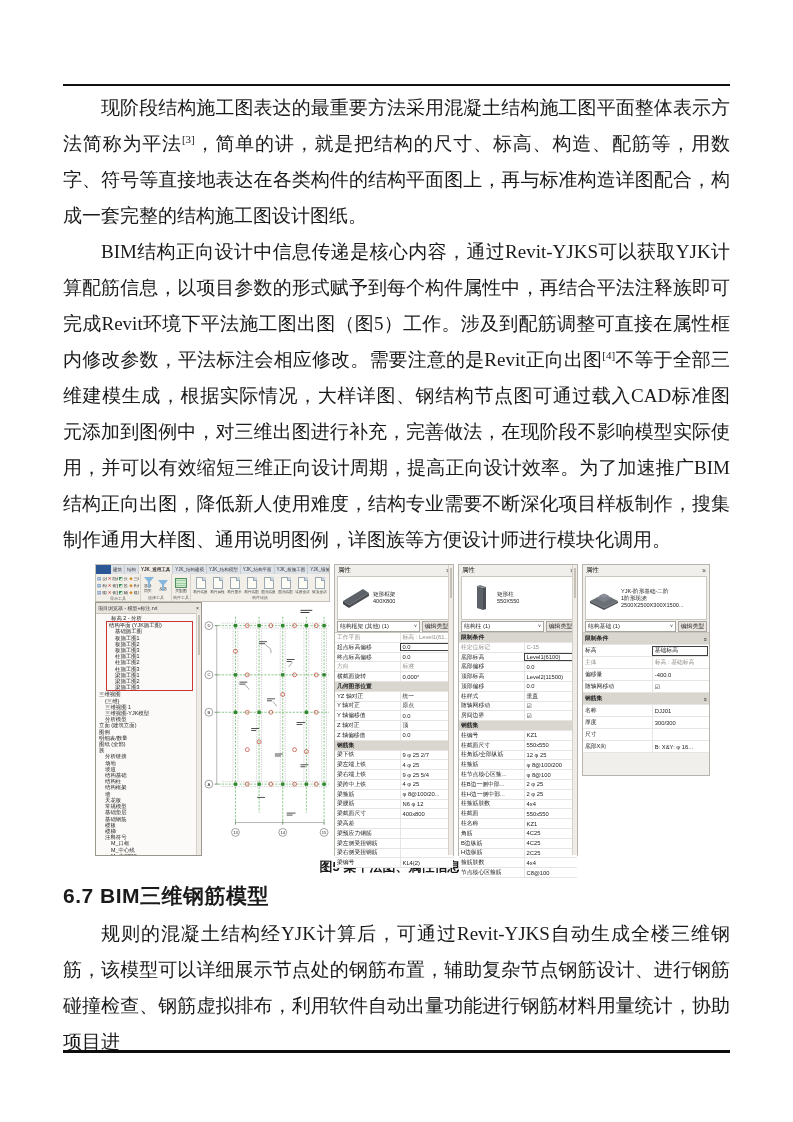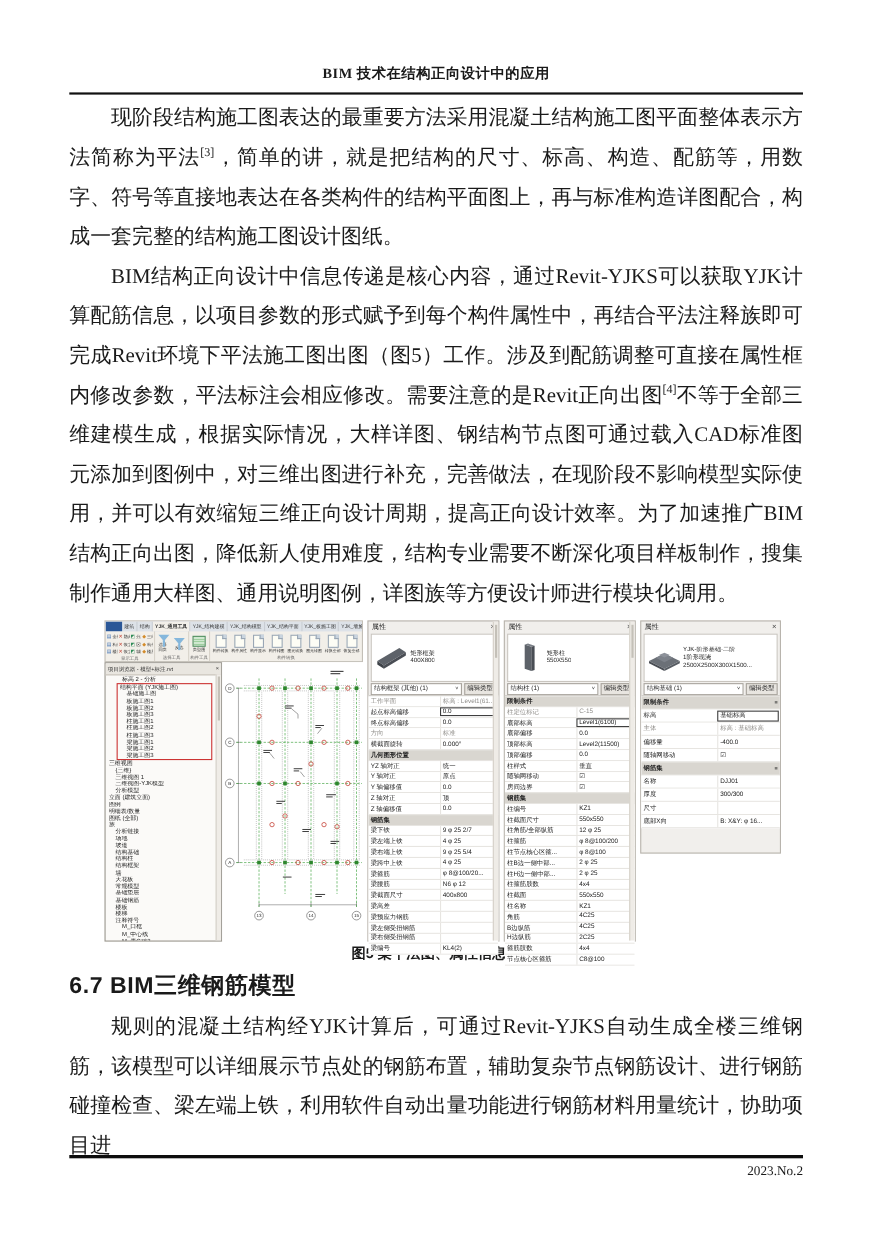--- a/index.html
+++ b/index.html
@@ -84,21 +84,20 @@
   .prow.gray .pl,.prow.gray .pv{color:#8f8d89;}
   .prow.box .pv{border:1px solid #3f3f3f;background:#fff;margin:0.5px 1px 0.5px 0;}
   .pscroll{position:absolute;right:0;top:0;bottom:0;width:4px;background:#efece7;border-left:1px solid #d5d1c9;}
   .pscroll::before{content:"";position:absolute;top:3px;left:0.5px;width:2.5px;height:30px;background:#c4c0b8;}
 </style>
 </head>
 <body>
 
 <div class="page">
 
-  <div class="header-title">BIM 技术在结构正向设计中的应用</div>
   <div class="header-rule"></div>
 
   <div class="content">
 
     <p class="body"><span>现阶段结构施工图表达的最重要方法采用混凝土结构施工图平面整体表示方法简称为平法</span><sup>[3]</sup><span>，简单的讲，就是把结构的尺寸、标高、构造、配筋等，用数字、符号等直接地表达在各类构件的结构平面图上，再与标准构造详图配合，构成一套完整的结构施工图设计图纸。</span></p>
 
     <p class="body"><span>BIM结构正向设计中信息传递是核心内容，通过Revit-YJKS可以获取YJK计算配筋信息，以项目参数的形式赋予到每个构件属性中，再结合平法注释族即可完成Revit环境下平法施工图出图（图5）工作。涉及到配筋调整可直接在属性框内修改参数，平法标注会相应修改。需要注意的是Revit正向出图</span><sup>[4]</sup><span>不等于全部三维建模生成，根据实际情况，大样详图、钢结构节点图可通过载入CAD标准图元添加到图例中，对三维出图进行补充，完善做法，在现阶段不影响模型实际使用，并可以有效缩短三维正向设计周期，提高正向设计效率。为了加速推广BIM结构正向出图，降低新人使用难度，结构专业需要不断深化项目样板制作，搜集制作通用大样图、通用说明图例，详图族等方便设计师进行模块化调用。</span></p>
 
     <div class="figure">
 
@@ -753,18 +752,17 @@
               <span class="pv">B: X&amp;Y: φ 16...</span>
             </div>
           </div>
       </div>
     </div>
 
     <div class="caption">图5 梁平法图、属性信息化</div>
 
     <h2 class="sec">6.7 BIM三维钢筋模型</h2>
 
-    <p class="body">规则的混凝土结构经YJK计算后，可通过Revit-YJKS自动生成全楼三维钢筋，该模型可以详细展示节点处的钢筋布置，辅助复杂节点钢筋设计、进行钢筋碰撞检查、梁左端上铁，利用软件自动出量功能进行钢筋材料用量统计，协助项目进</p>
+    <p class="body">规则的混凝土结构经YJK计算后，可通过Revit-YJKS自动生成全楼三维钢筋，该模型可以详细展示节点处的钢筋布置，辅助复杂节点钢筋设计、进行钢筋碰撞检查、钢筋虚拟排布，利用软件自动出量功能进行钢筋材料用量统计，协助项目进</p>
   </div>
 
   <div class="footer-rule"></div>
-  <div class="footer-issue">2023.No.2</div>
 </div>
 
 </body></html>

